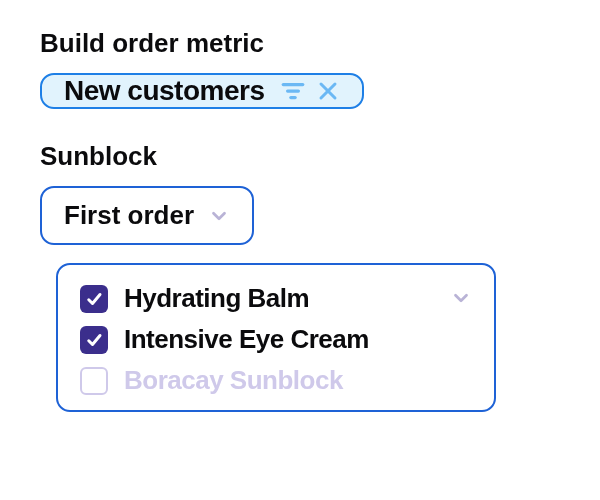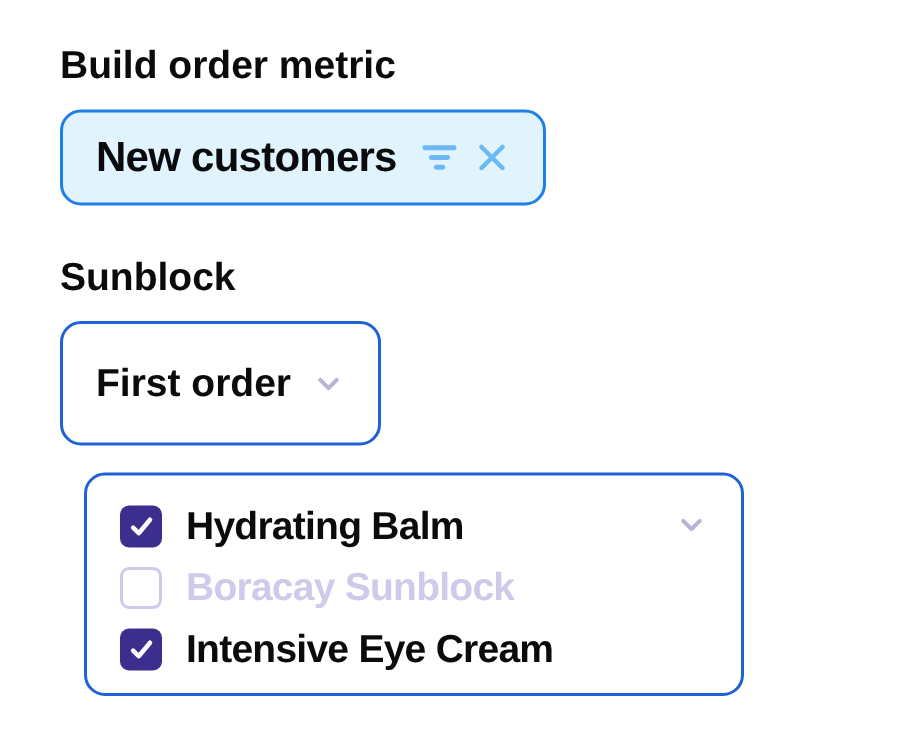--- a/index.html
+++ b/index.html
@@ -17,21 +17,21 @@
     font-weight: 600;
     margin-bottom: 14px;
   }
   .metric-pill {
     display: inline-flex;
     align-items: center;
     gap: 16px;
     background: #e1f3fd;
     border: 2px solid #1e7fe6;
     border-radius: 14px;
-    padding: 14px 22px;
+    padding: 0 22px;
     margin-bottom: 32px;
   }
   .metric-label {
     font-size: 28px;
     font-weight: 800;
     letter-spacing: -0.5px;
   }
   .metric-actions {
     display: flex;
     align-items: center;
@@ -44,21 +44,21 @@
     gap: 18px;
     margin-bottom: 18px;
   }
   .filter-chip {
     display: inline-flex;
     align-items: center;
     gap: 14px;
     background: #fff;
     border: 2px solid #1e62d6;
     border-radius: 14px;
-    padding: 24px 22px;
+    padding: 12px 22px;
   }
   .filter-label {
     font-size: 26px;
     font-weight: 700;
   }
   .chevron { color: #b9b3d6; }
   .options-panel {
     display: inline-flex;
     flex-direction: column;
     gap: 10px;
@@ -156,28 +156,28 @@
   <div class="option-row">
     <span class="checkbox checked">
       <svg width="18" height="18" viewBox="0 0 24 24" fill="none" stroke="#fff" stroke-width="4" stroke-linecap="round" stroke-linejoin="round">
         <polyline points="5 13 10 18 20 6"></polyline>
       </svg>
     </span>
     <span class="option-label">Hydrating Balm</span>
   </div>
 
   <div class="option-row">
-    <span class="checkbox unchecked"></span>
-    <span class="option-label muted">Boracay Sunblock</span>
-  </div>
-
-  <div class="option-row">
     <span class="checkbox checked">
       <svg width="18" height="18" viewBox="0 0 24 24" fill="none" stroke="#fff" stroke-width="4" stroke-linecap="round" stroke-linejoin="round">
         <polyline points="5 13 10 18 20 6"></polyline>
       </svg>
     </span>
     <span class="option-label">Intensive Eye Cream</span>
   </div>
+
+  <div class="option-row">
+    <span class="checkbox unchecked"></span>
+    <span class="option-label muted">Boracay Sunblock</span>
+  </div>
 </div>
 
 
 
 
 </body></html>

